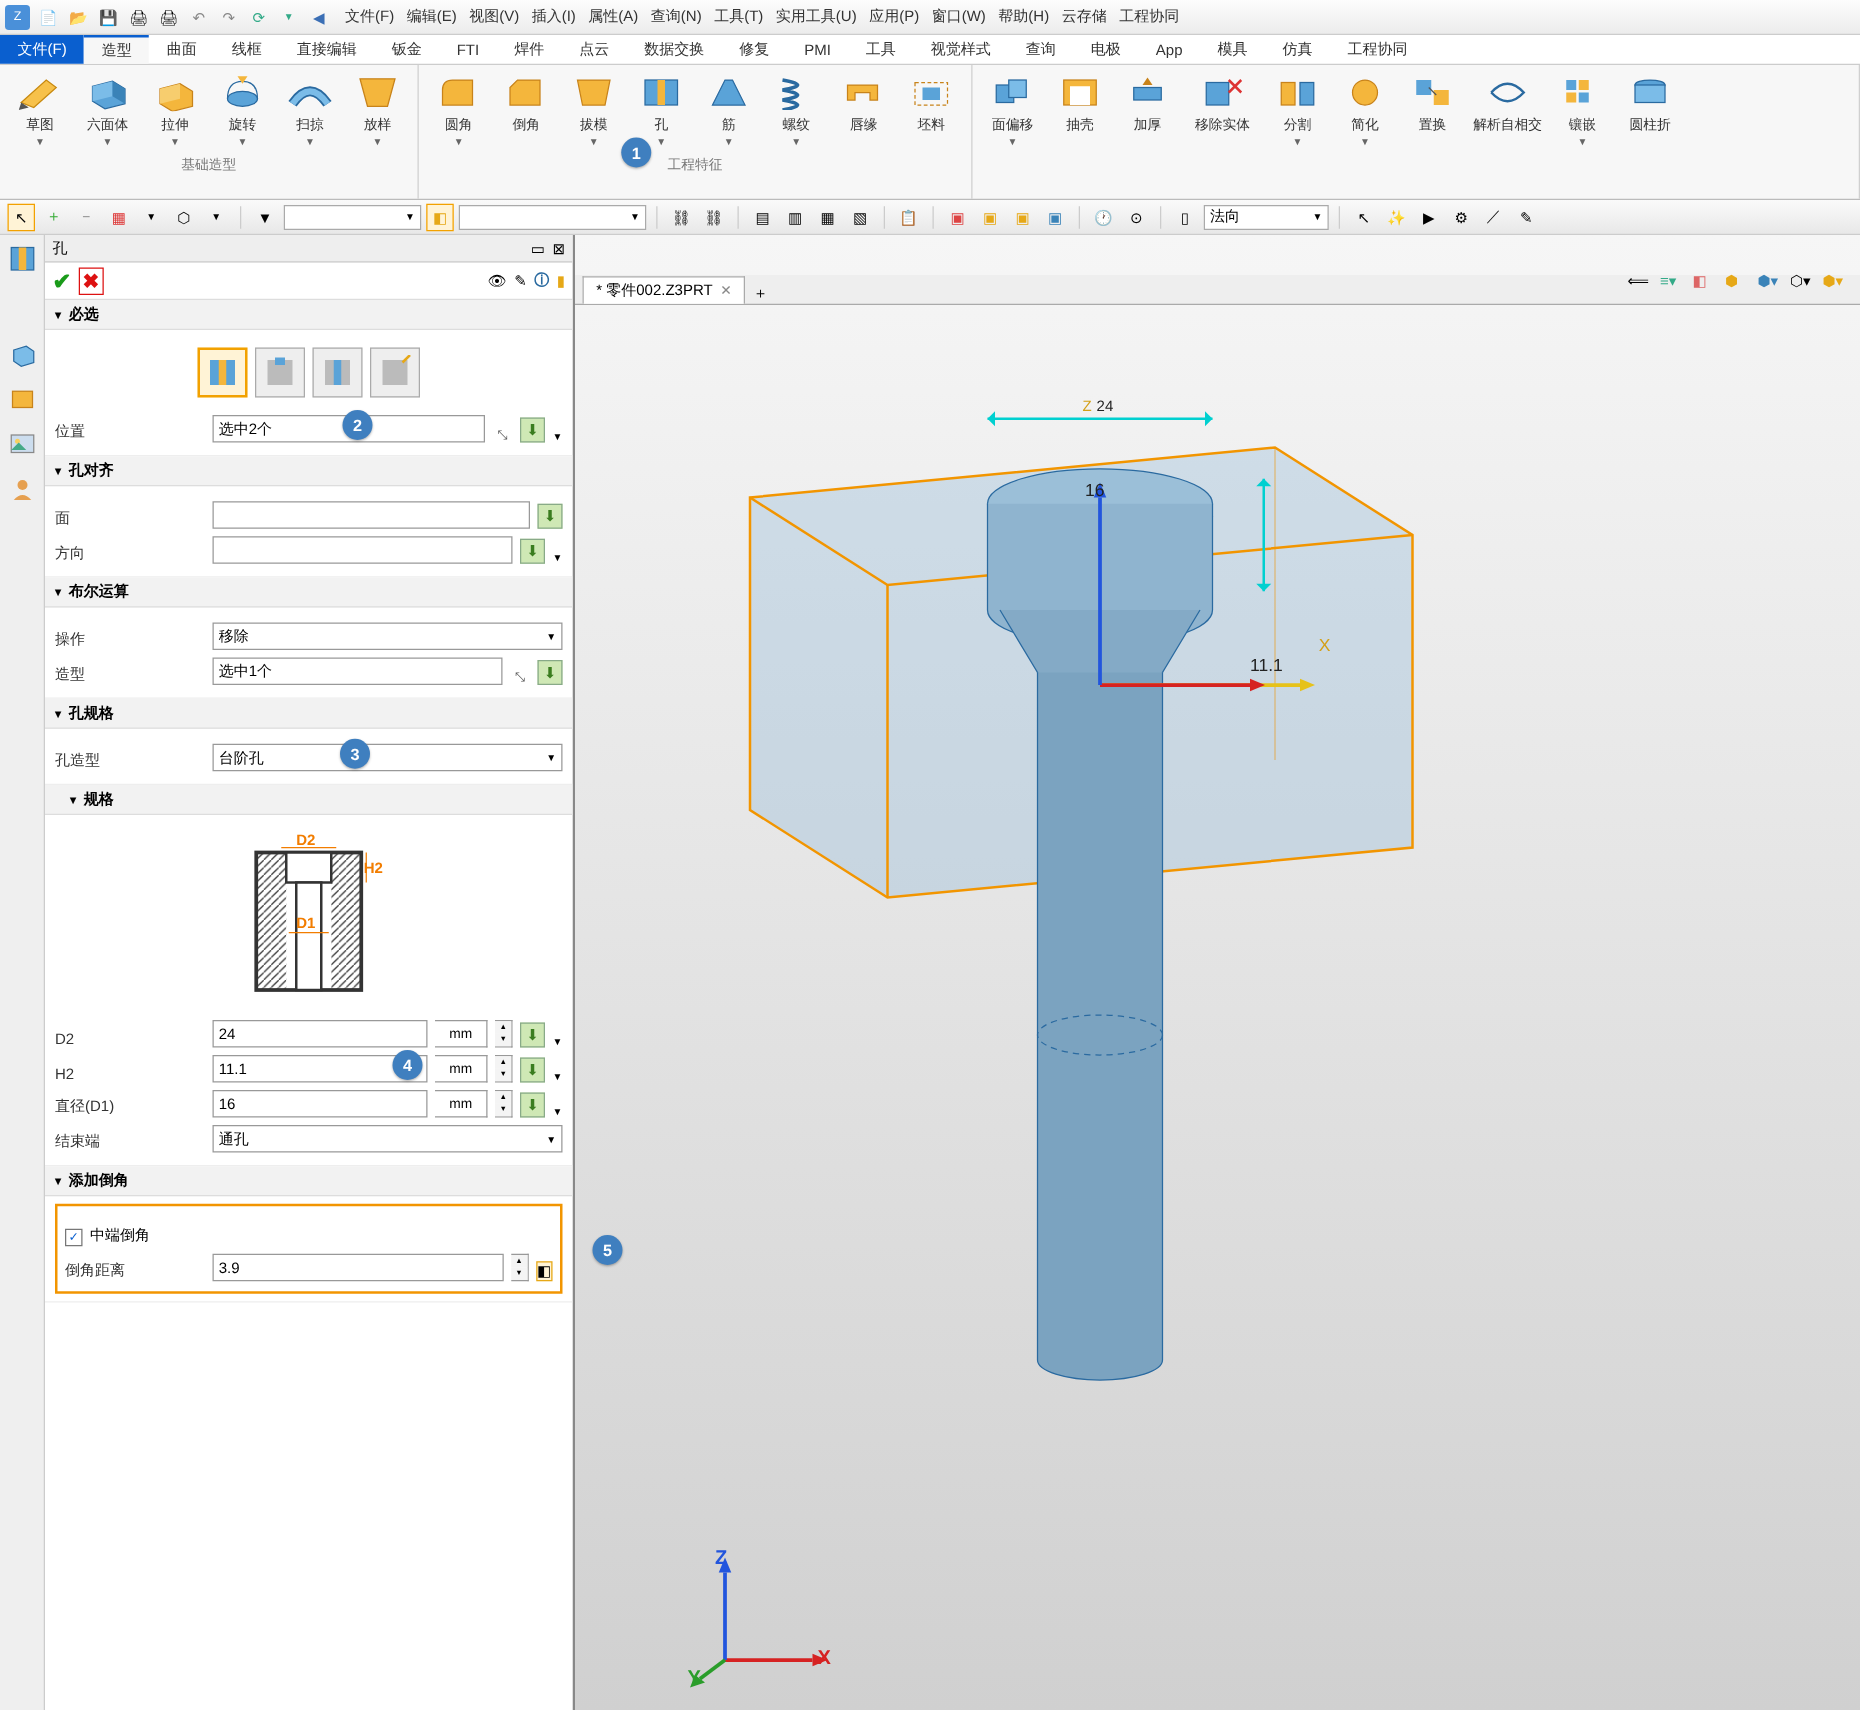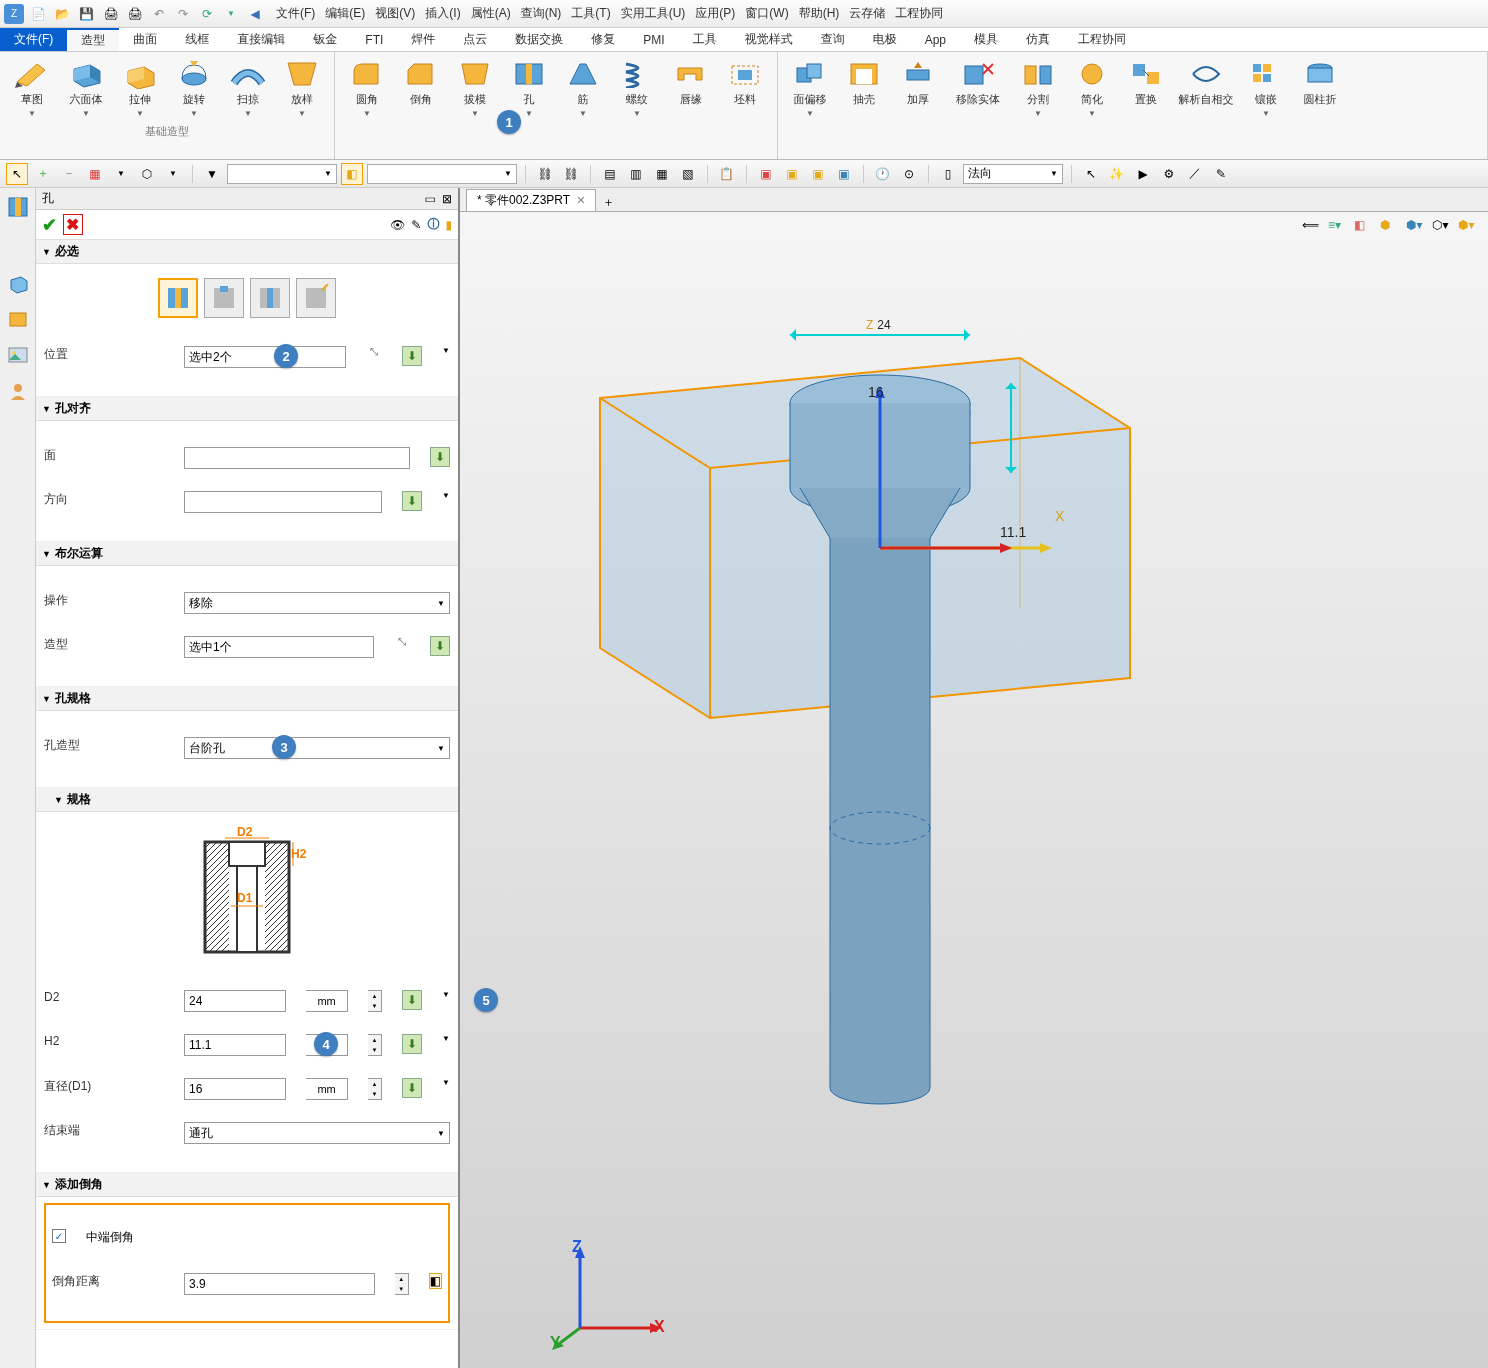--- a/index.html
+++ b/index.html
@@ -45,38 +45,38 @@
 .lefticons .licon { width:26px; height:26px; display:flex;align-items:center;justify-content:center; border:1px solid transparent;}
 .leftpanel { flex:1; background:#fff; overflow-y:auto;}
 .panel-title { height:22px; background:#eee; display:flex; align-items:center; justify-content:space-between; padding:0 6px; border-bottom:1px solid #ccc;}
 .panel-head { height:30px; display:flex; align-items:center; gap:6px; padding:0 6px; border-bottom:1px solid #ddd;}
 .panel-head .accept { color:#1a9b1a; font-size:18px; font-weight:bold;}
 .panel-head .reject { color:#d11; font-size:16px; font-weight:bold; border:1px solid #d11; padding:0 2px;}
 .panel-head .spacer { flex:1;}
 .section-head { height:24px; background:#f2f2f2; border-bottom:1px solid #ddd; display:flex; align-items:center; padding:0 6px; font-weight:bold;}
 .section-head .tri { margin-right:4px; font-size:9px;}
 .section-body { padding:6px 8px; border-bottom:1px solid #eee;}
-.row { display:flex; align-items:flex-start; gap:20px; margin:20px 0; min-height:24px;}
+.row { display:flex; align-items:flex-end; gap:6px; margin:4px 0; min-height:24px;}
 .row .lbl { width:120px; color:#333;}
 .row .field { flex:1; height:22px; border:1px solid #999; background:#fff; padding:0 4px; display:flex; align-items:center;}
 .row .unit { width:42px; height:22px; border:1px solid #999; border-left:none; background:#fff; display:flex;align-items:center;justify-content:center;font-size:11px;}
 .row .spin { width:14px; display:flex; flex-direction:column; border:1px solid #999; border-left:none; height:22px;}
 .row .spin div { flex:1; display:flex;align-items:center;justify-content:center;font-size:6px;background:#f4f4f4;}
 .row .dbl-chev { font-size:10px; color:#555; padding:0 4px;}
 .row .act { width:20px; height:20px; background:#cfe8b5; border:1px solid #8a8; display:flex;align-items:center;justify-content:center;}
 .optrow { display:flex; justify-content:center; gap:6px; padding:8px 0;}
 .optrow .opt { width:40px; height:40px; border:1px solid #aaa; background:#eee; display:flex;align-items:center;justify-content:center;}
 .optrow .opt.sel { border:2px solid #f2a100; background:#fff3d6;}
 .checkbox { width:14px; height:14px; border:1px solid #777; background:#fff; display:inline-flex;align-items:center;justify-content:center;font-size:10px;color:#0a5fcf;}
 .chamfer-highlight { border:2px solid #f29500; padding:4px 6px; margin:2px 4px;}
 .numbadge { position:absolute; width:24px;height:24px;border-radius:50%;background:#3f7fbf;color:#fff;display:flex;align-items:center;justify-content:center;font-weight:bold;font-size:13px;box-shadow:0 1px 2px rgba(0,0,0,.3);}
 
 
 .viewport { flex:1; position:relative; background: linear-gradient(#f6f6f6, #d0d0d0); }
-.doc-tabs { height:24px; background:#eee; display:flex; align-items:flex-end; border-bottom:1px solid #aaa;}
+.doc-tabs { height:24px; background:#eee; display:flex; align-items:flex-end; border-bottom:1px solid #aaa;margin-top:32px;}
 .doc-tab { height:22px; background:#fff; border:1px solid #aaa; border-bottom:none; padding:0 10px; display:flex;align-items:center; gap:6px; margin-left:6px;}
 .doc-tab .close { color:#888; font-size:11px;}
 .vp-toolbar { position:absolute; right:10px; top:30px; display:flex; gap:6px; align-items:center;}
 .vp-toolbar .vicon{width:20px;height:20px;}
 .dim-label { position:absolute; font-size:14px; font-weight:normal; color:#222;}
 .arrow-h { position:absolute; height:2px; background:#00d0d0;}
 .arrow-h::before,.arrow-h::after{content:'';position:absolute;top:-5px;border:6px solid transparent;}
 .arrow-h::before{left:-6px;border-right-color:#00d0d0;}
 .arrow-h::after{right:-6px;border-left-color:#00d0d0;}
 .arrow-v { position:absolute; width:2px; background:#00d0d0;}
@@ -281,20 +281,21 @@
       <div class="ribbon-tool">
           <div class="ticon">
             <svg width="34" height="28">
               <rect x="4" y="6" width="26" height="18" fill="none" stroke="#c8831a" stroke-dasharray="3 2"></rect>
               <rect x="10" y="10" width="14" height="10" fill="#5aa3d8"></rect>
             </svg>
           </div>
           <div class="tlabel">坯料</div>
         </div>
     </div>
+    <div class="glabel">工程特征</div>
     <div class="numbadge" style="left:162px;top:58px">1</div>
   </div>
   <div class="ribbon-group" style="flex:1">
     <div class="tools">
       <div class="ribbon-tool">
           <div class="ticon">
             <svg width="34" height="28">
               <rect x="4" y="8" width="14" height="14" fill="#5aa3d8" stroke="#2a6aa0"></rect>
               <rect x="14" y="4" width="14" height="14" fill="#7bbce8" stroke="#2a6aa0"></rect>
             </svg>

